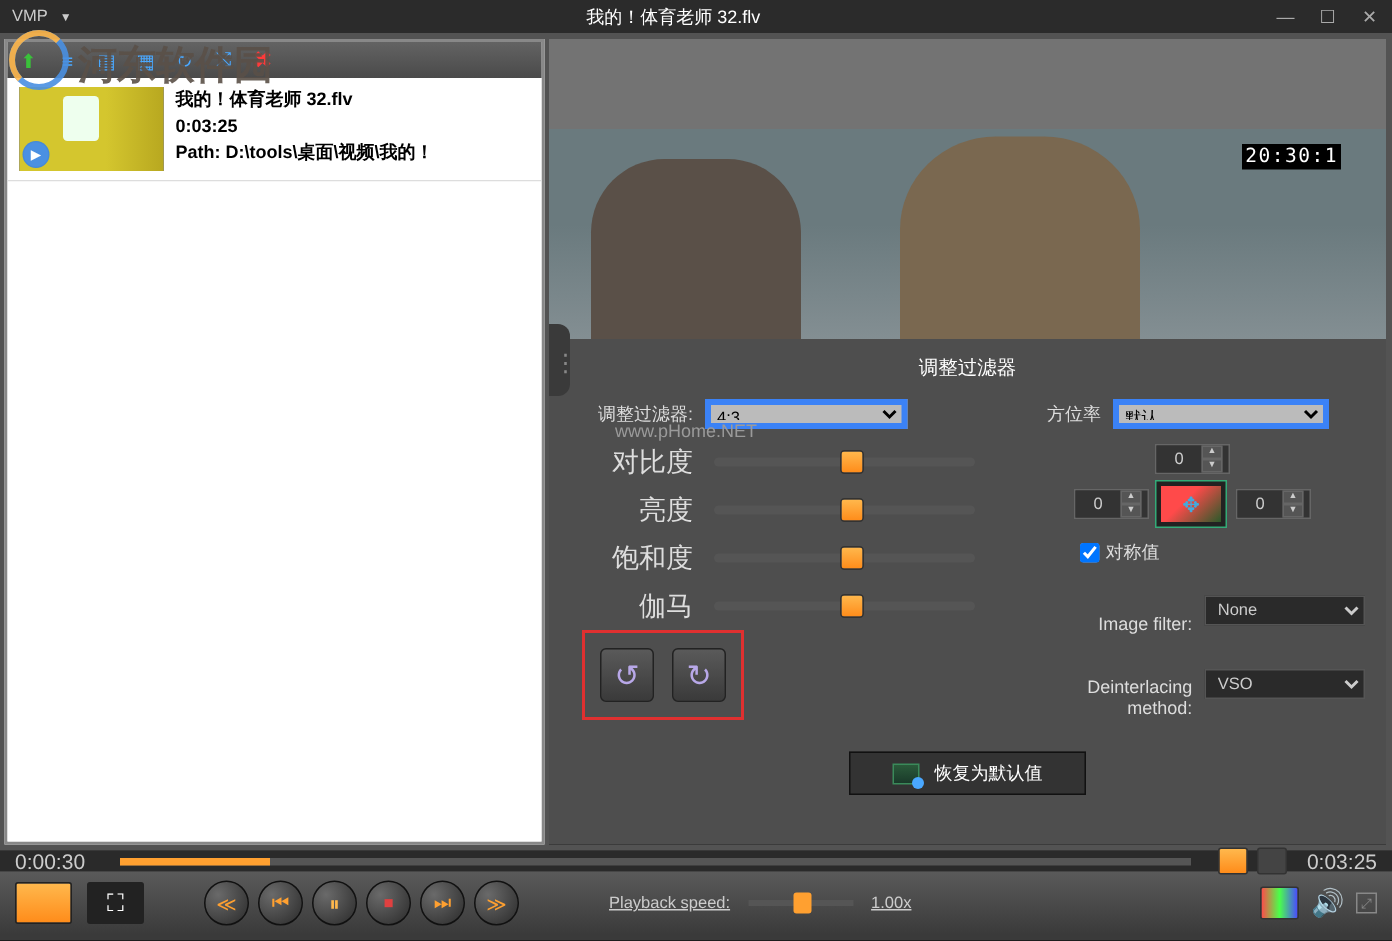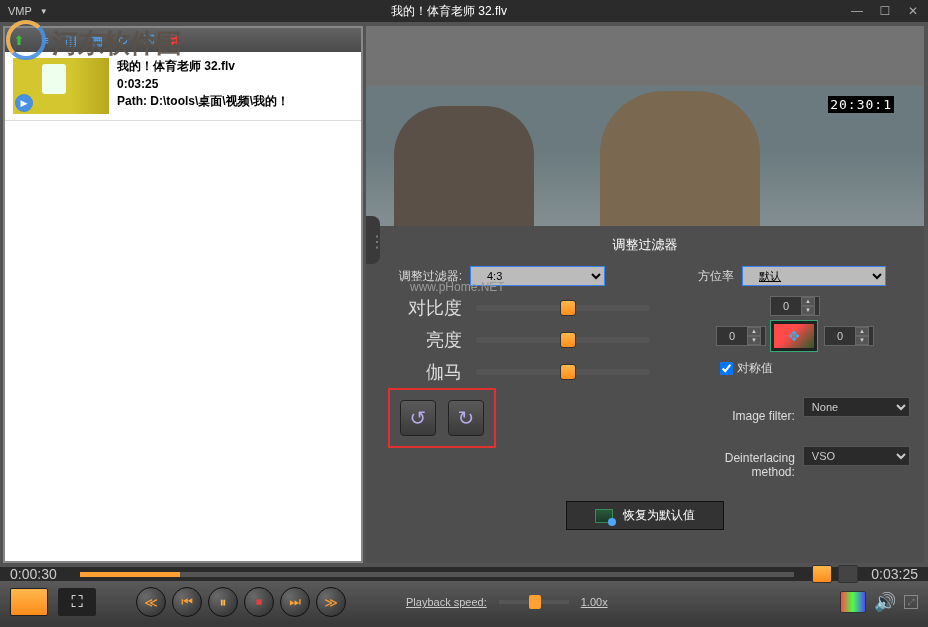--- a/index.html
+++ b/index.html
@@ -38,21 +38,21 @@
 .ts-digit { background: #000; color: #fff; font-family: monospace; font-size: 13px; padding: 1px 2px; letter-spacing: 1px; }
 
 .settings-panel { position: absolute; top: 200px; left: 0; right: 0; bottom: 0; background: #4e4e4e; padding: 10px 14px; color: #ddd; font-size: 12px; }
 .settings-title { text-align: center; color: #fff; font-size: 13px; margin-bottom: 12px; }
 .settings-grid { display: flex; gap: 20px; }
 .col-left { flex: 1; }
 .col-right { width: 230px; }
 .form-row { display: flex; align-items: center; margin-bottom: 10px; gap: 8px; }
 .form-row label { width: 82px; text-align: right; color: #ddd; font-size: 12px; }
 .form-row .wide-label { width: 130px; margin-top: 18px; }
-select { background: #bbb; border: 1px solid #3b82f6; font-size: 11px; padding: 2px 12px; height: 20px; }
+select { background: #bbb; border: 4px solid #3b82f6; font-size: 11px; padding: 2px 0; height: 20px; }
 .sel-wide { width: 135px; }
 .sel-right { width: 144px; text-decoration: underline; }
 .slider-row { display:flex; align-items:center; margin-bottom:8px; }
 .slider-row label { width:82px; text-align:right; margin-right:14px; font-size:18px; }
 .slider { flex:1; height:6px; background:#555; border-radius:3px; position:relative; margin-right:10px; }
 .slider-thumb { position:absolute; top:-5px; width:16px; height:16px; background:linear-gradient(#ffb84d,#ff8c1a); border-radius:3px; border:1px solid #333; }
 
 .spinner { display:inline-flex; background:#333; border:1px solid #666; height:20px; width:50px; }
 .spinner input { background:#333; border:none; color:#ccc; width:30px; font-size:11px; text-align:center; }
 .spin-btns { display:flex; flex-direction:column; width:14px; }
@@ -175,20 +175,26 @@
                 <div class="slider-thumb" style="left:48%"></div>
               </div>
           </div>
           <div class="slider-row">
             <label>亮度</label>
             <div class="slider">
                 <div class="slider-thumb" style="left:48%"></div>
               </div>
           </div>
           <div class="slider-row">
+            <label>饱和度</label>
+            <div class="slider">
+                <div class="slider-thumb" style="left:48%"></div>
+              </div>
+          </div>
+          <div class="slider-row">
             <label>伽马</label>
             <div class="slider">
                 <div class="slider-thumb" style="left:48%"></div>
               </div>
           </div>
           <div class="rotate-box">
             <div class="rotate-btn">↺</div>
             <div class="rotate-btn">↻</div>
           </div>
         </div>

